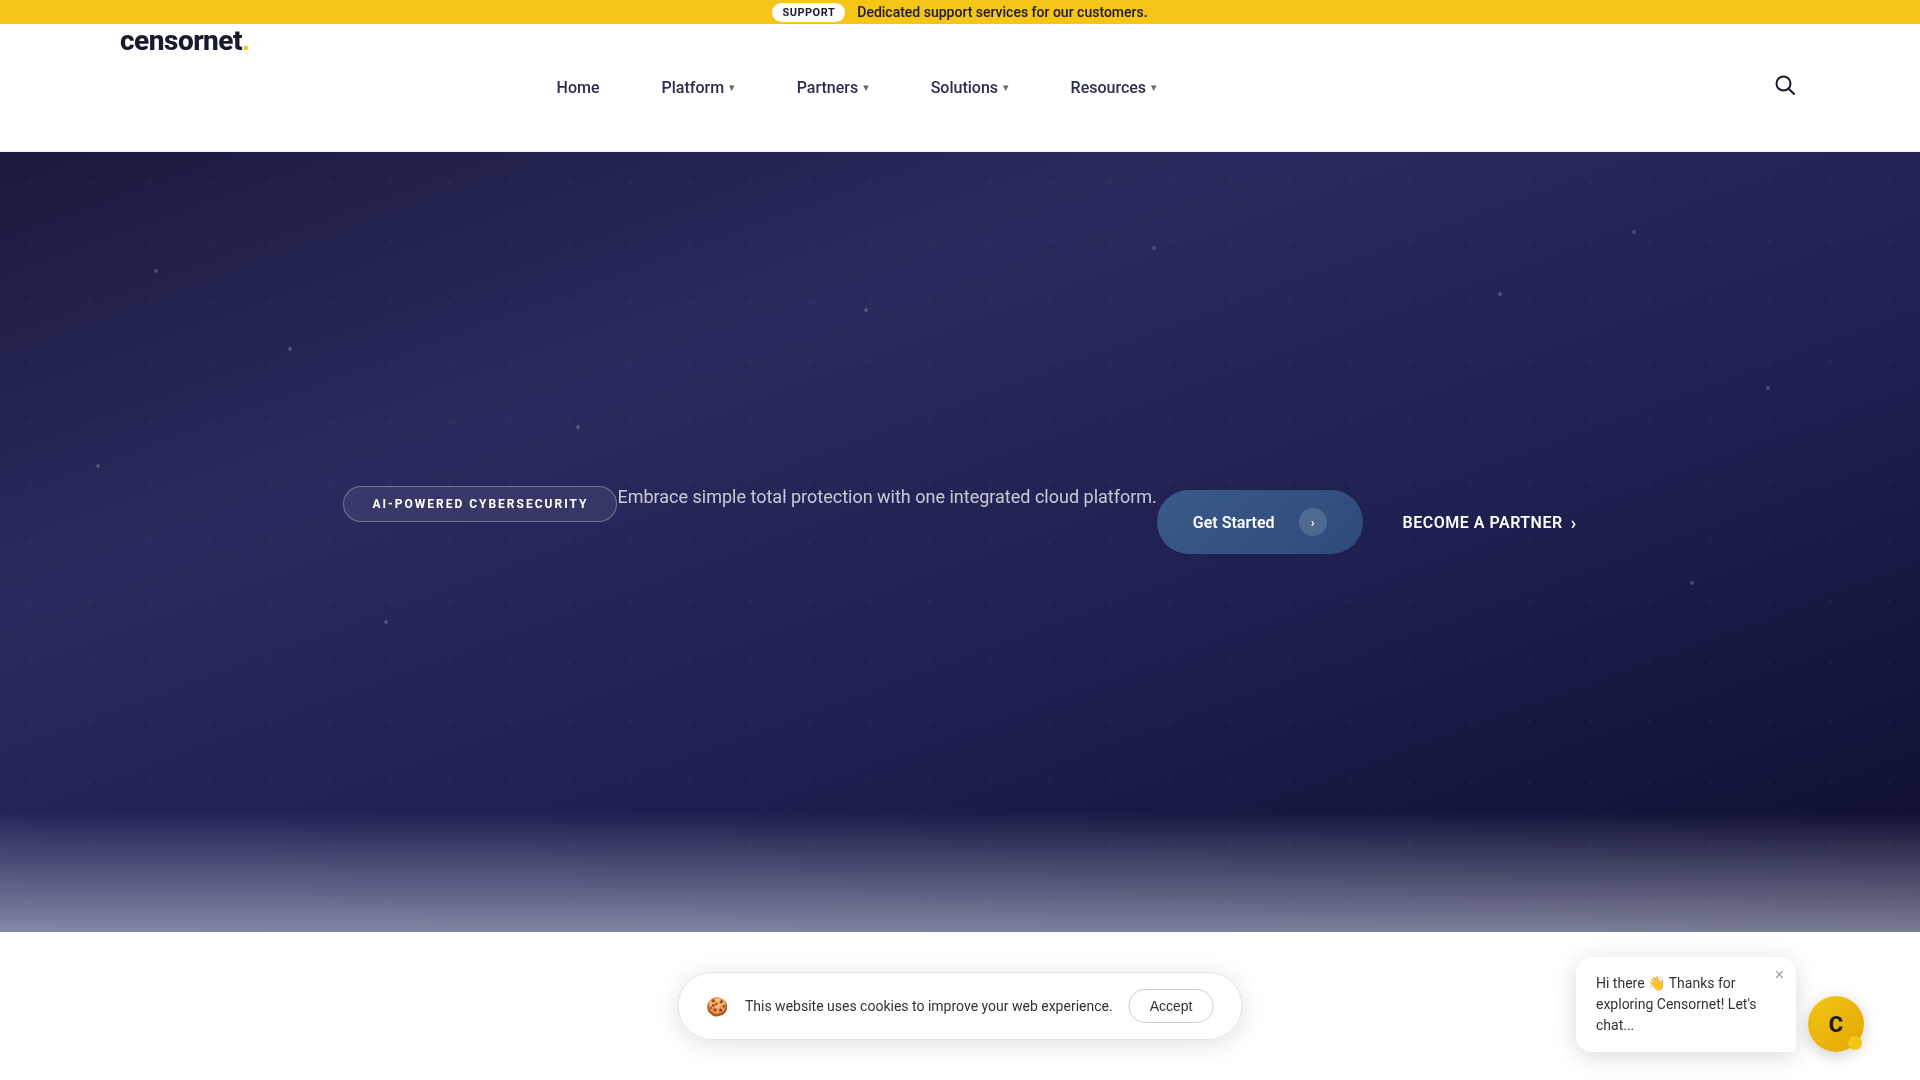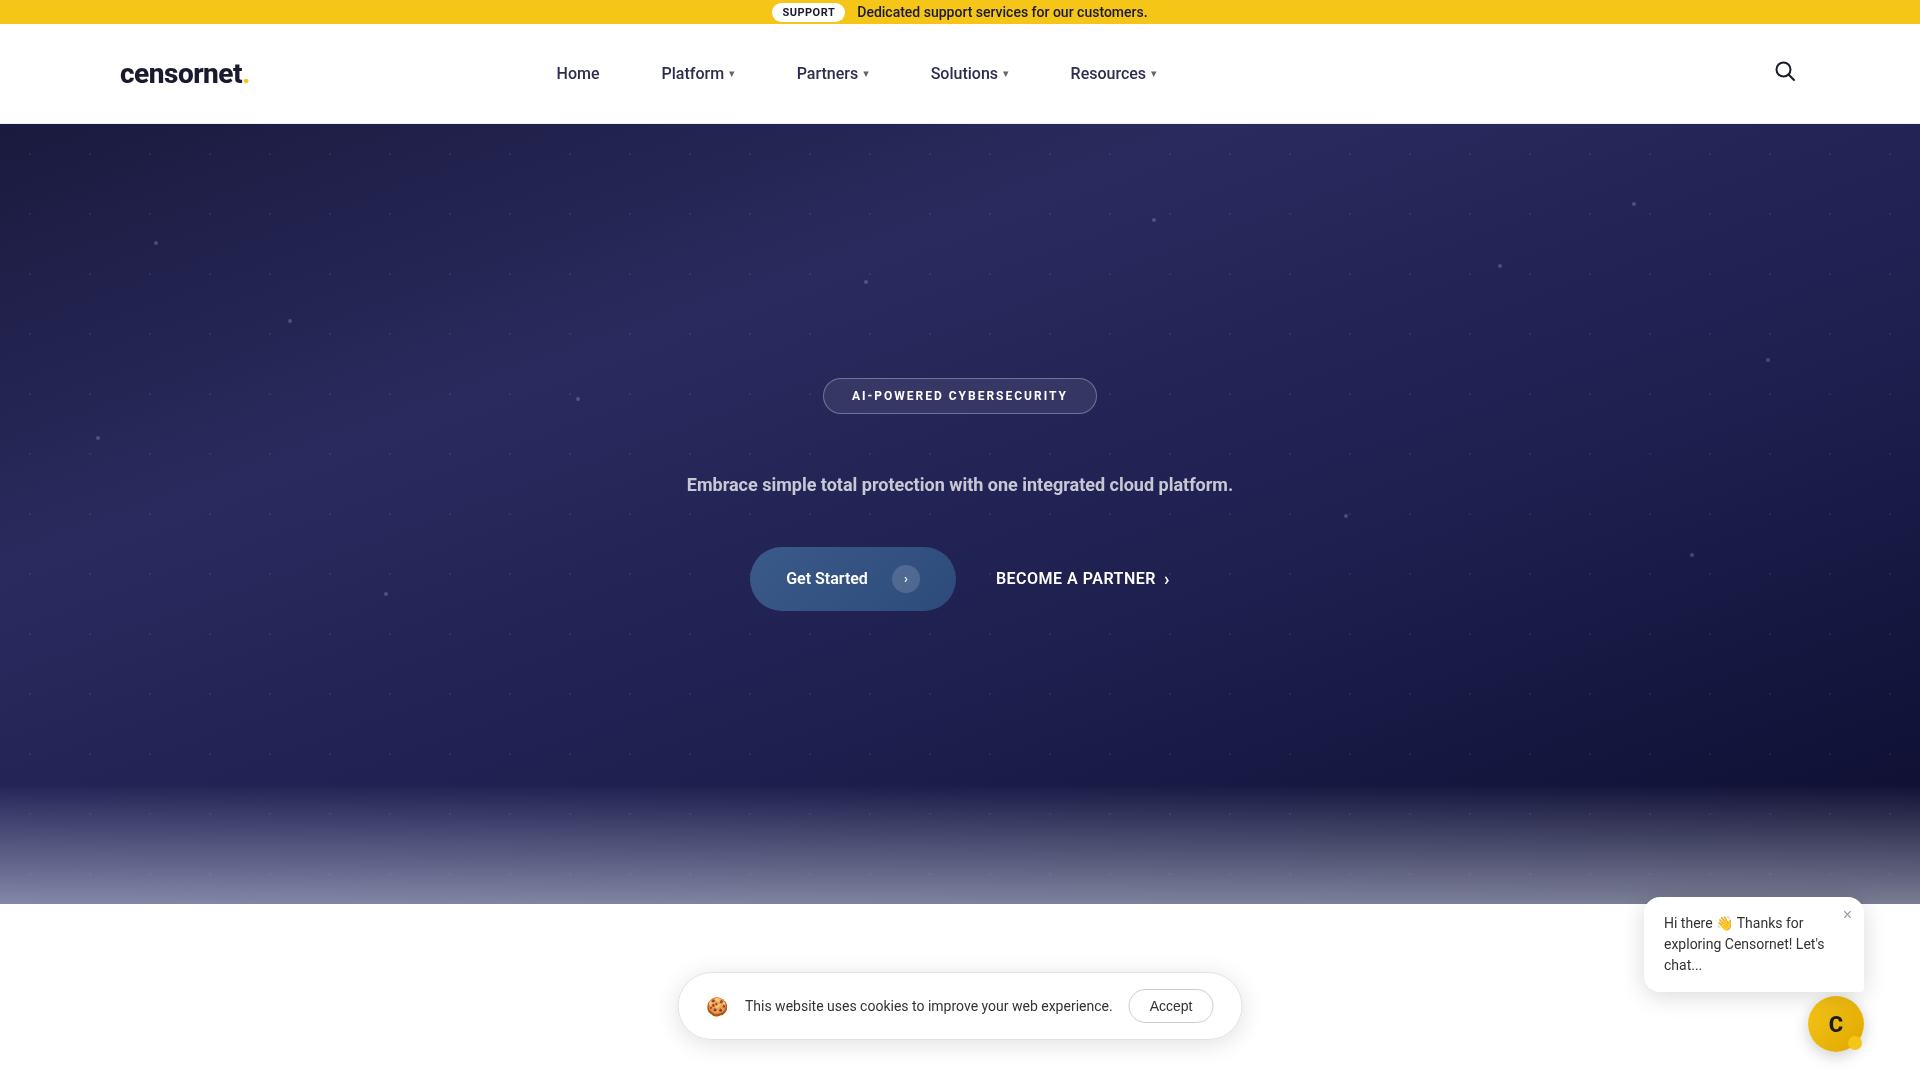--- a/index.html
+++ b/index.html
@@ -37,23 +37,22 @@
     .announcement-text {
       color: #1a1a2e;
       font-size: 14px;
       font-weight: 500;
     }
 
     
     .navbar {
       background: #fff;
       width: 100%;
-      height: 100px;
-      display: flex;
-      align-items: center;
+      height: 128px;
+      display: flex;
       padding: 0 120px;
       border-bottom: 1px solid #f0f0f0;
       position: relative;
       z-index: 10;
     }
 
     .logo {
       font-size: 28px;
       font-weight: 800;
       color: #1a1a2e;
@@ -99,21 +98,21 @@
       border: none;
       padding: 4px;
     }
 
     
     .hero {
       background: linear-gradient(160deg, #1a1a3e 0%, #2a2a5e 30%, #1e2050 60%, #0d0d2e 100%);
       width: 100%;
       min-height: 780px;
       display: flex;
-      flex-direction: column;
+      flex-direction: row;
       align-items: center;
       justify-content: center;
       position: relative;
       overflow: hidden;
       padding: 80px 40px 120px;
     }
 
     
     .hero::before {
       content: '';
@@ -186,21 +185,21 @@
       text-decoration-thickness: 4px;
       text-underline-offset: 6px;
     }
 
     .hero-subtext {
       color: rgba(255,255,255,0.75);
       font-size: 18px;
       margin-bottom: 52px;
       position: relative;
       z-index: 2;
-      font-weight: 700;
+      font-weight: 400;
     }
 
     .hero-cta {
       display: flex;
       align-items: center;
       gap: 40px;
       position: relative;
       z-index: 2;
     }
 
@@ -431,21 +430,21 @@
 
   <div class="hero-bottom"></div>
 </section>
 
 <div class="cookie-banner">
   <span class="cookie-icon">🍪</span>
   <span class="cookie-text">This website uses cookies to improve your web experience.</span>
   <button class="cookie-accept">Accept</button>
 </div>
 
-<div class="chat-widget" style="position: fixed; bottom: 28px; right: 56px; z-index: 200; display: flex; flex-direction: column; align-items: flex-start; gap: 4px;">
+<div class="chat-widget" style="position: fixed; bottom: 28px; right: 56px; z-index: 200; display: flex; flex-direction: row; align-items: flex-start; gap: 12px;">
   <div class="chat-bubble">
     <span>Hi there 👋 Thanks for exploring Censornet! Let's chat...</span>
     <button class="chat-close">×</button>
   </div>
   <div class="chat-avatar">
     <span>C</span>
     <span style="font-size:10px;position:absolute;bottom:2px;right:2px;background:#f5c518;border-radius:50%;width:14px;height:14px;display:flex;align-items:center;justify-content:center;"></span>
   </div>
 </div>
 

